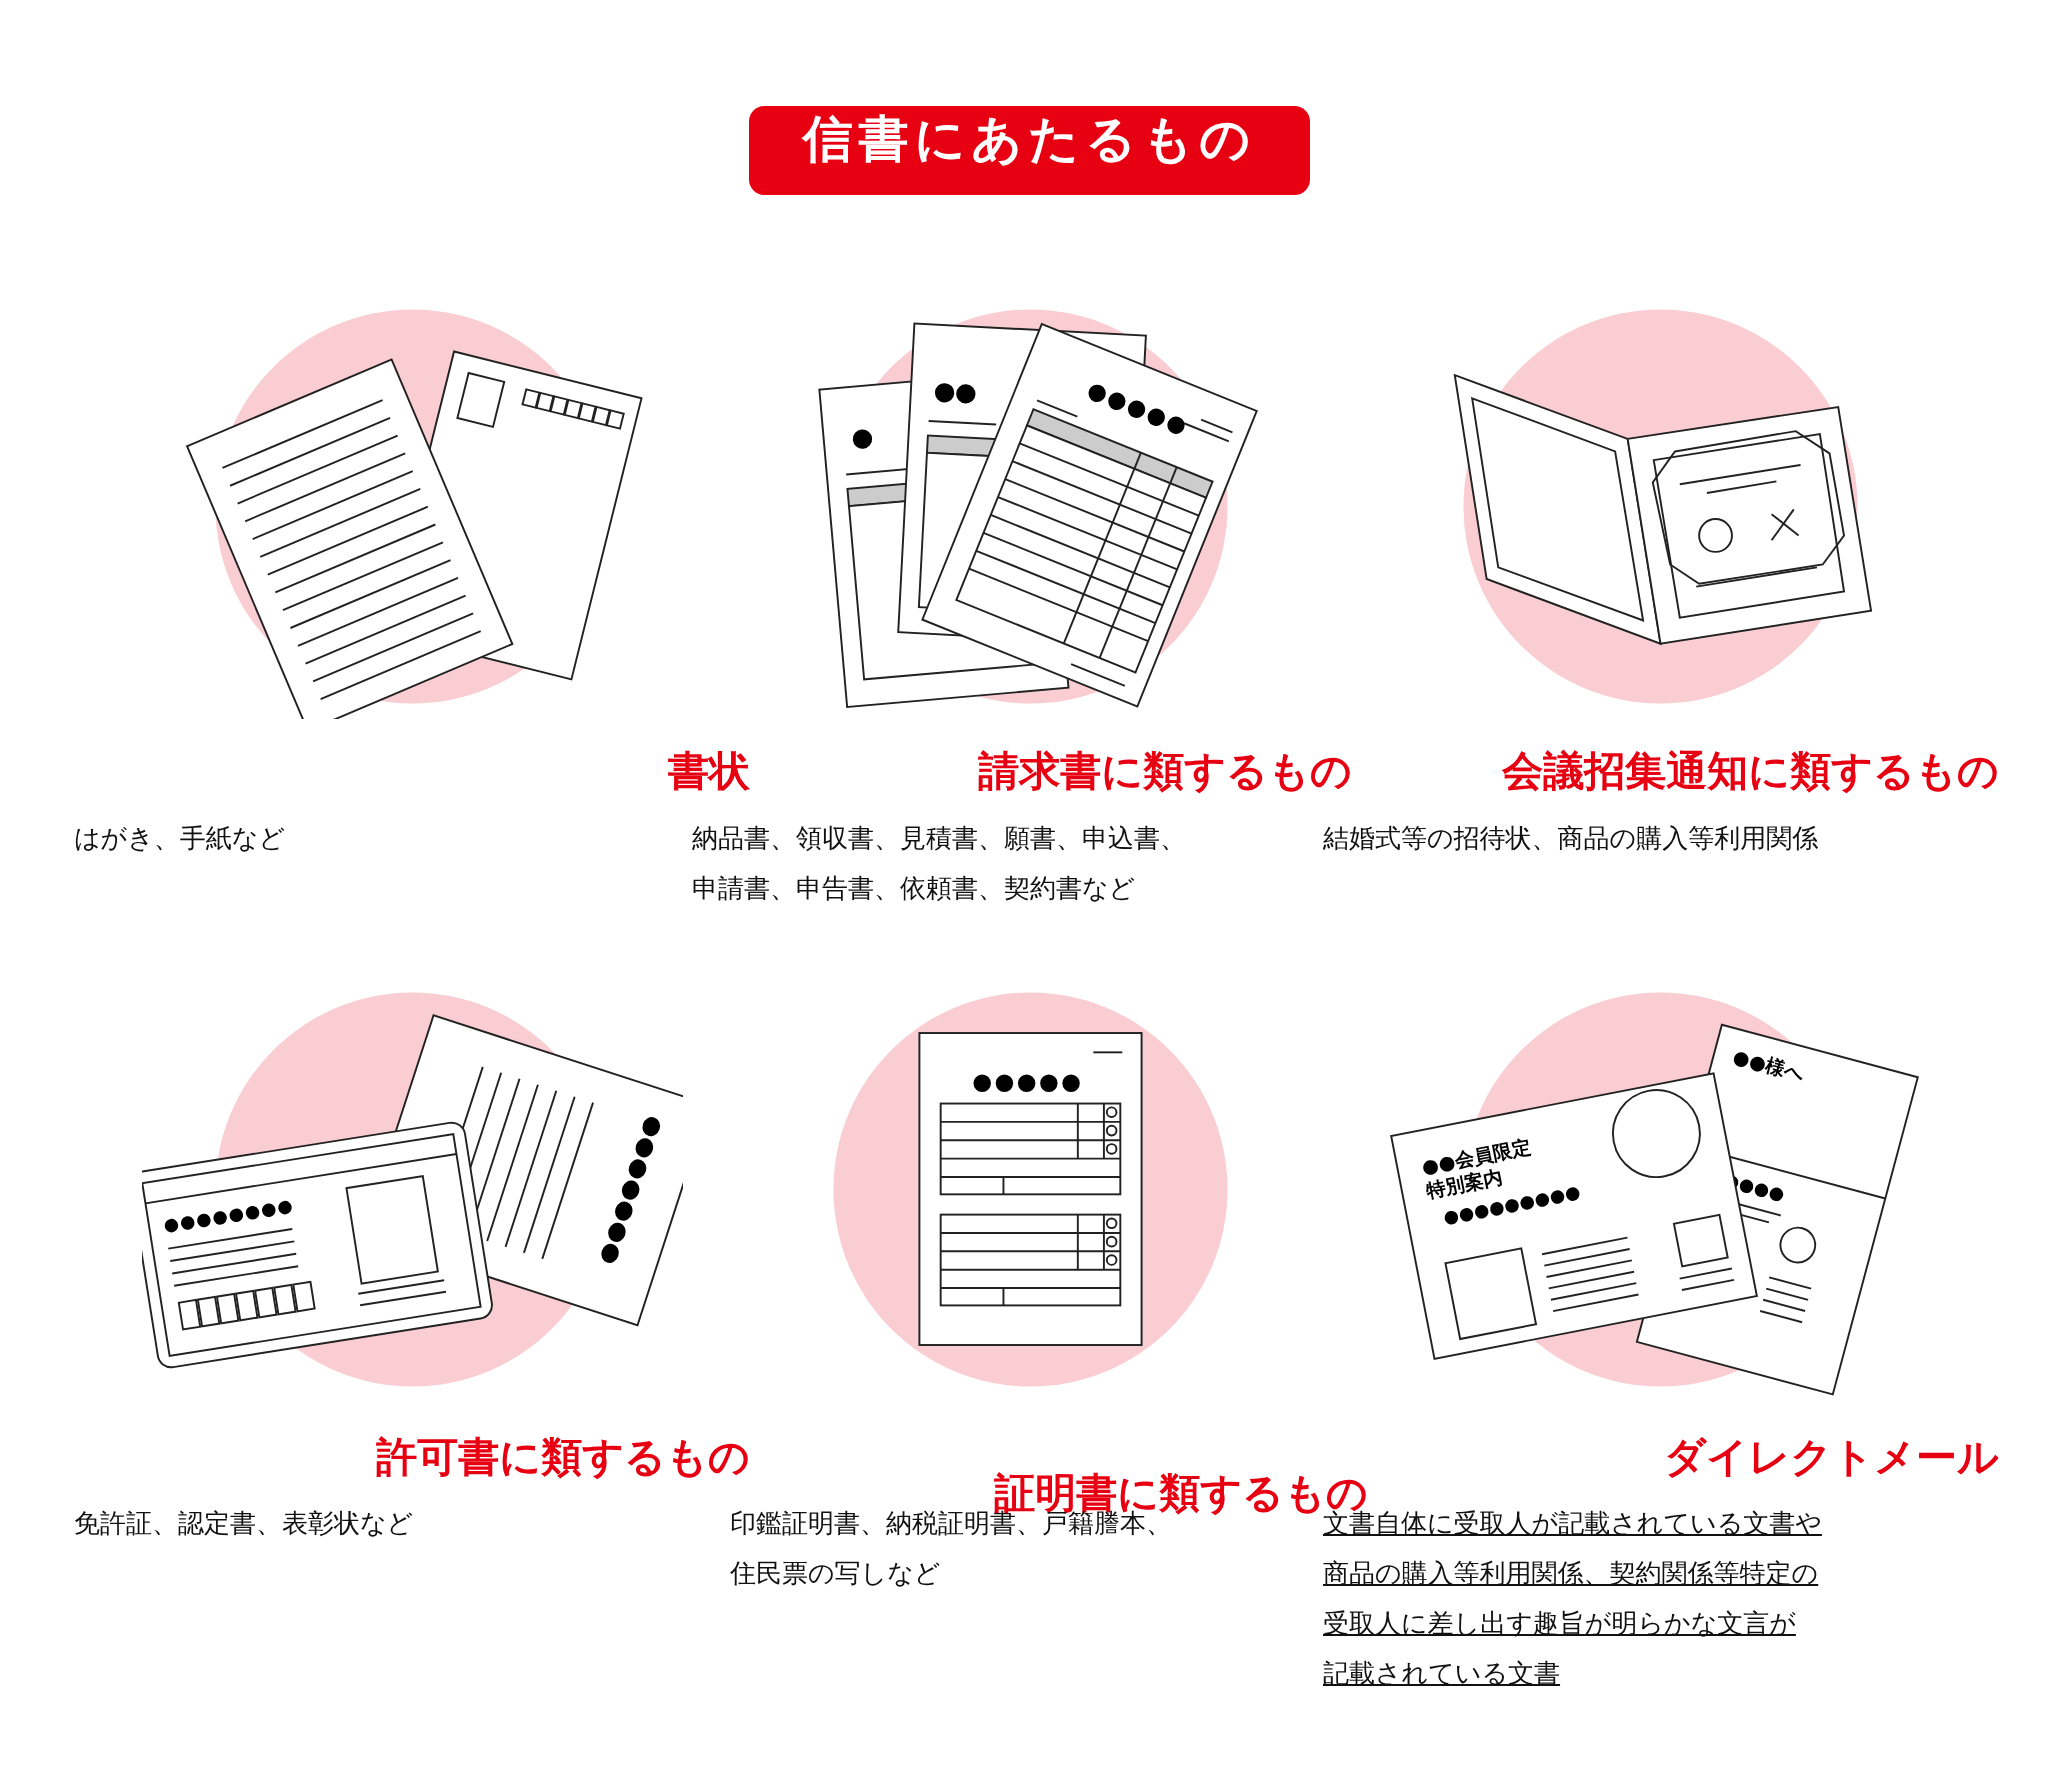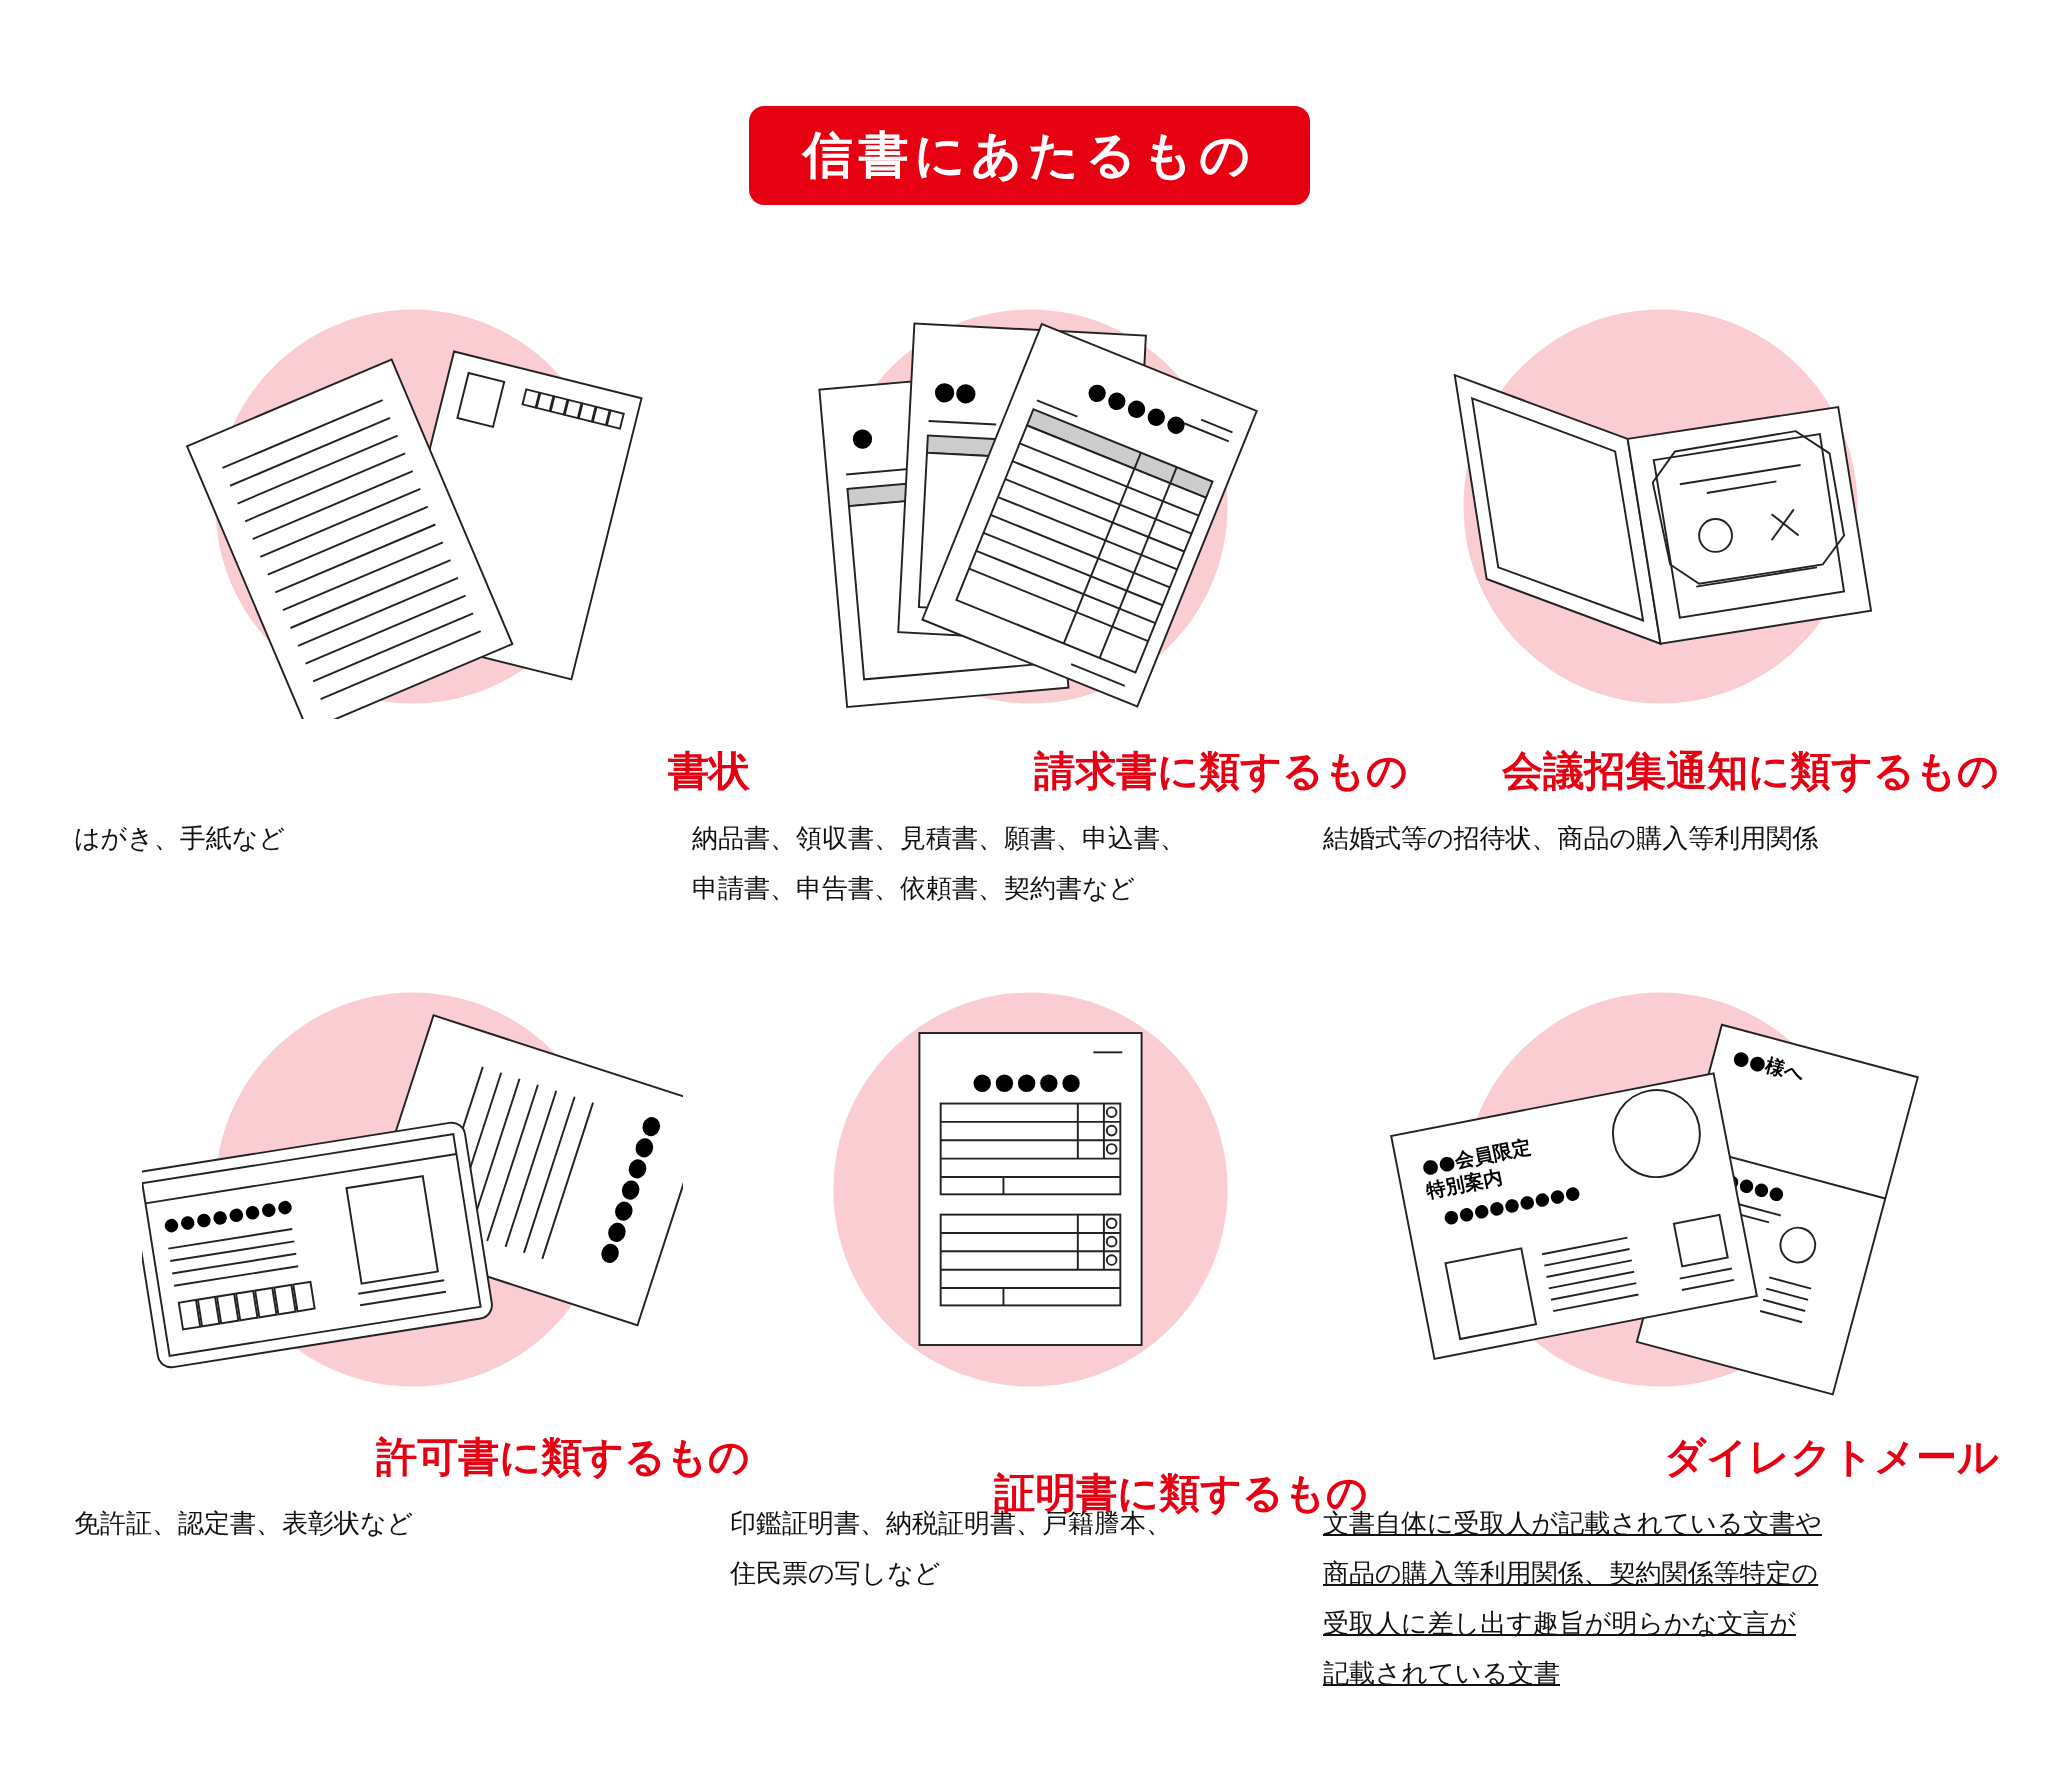--- a/index.html
+++ b/index.html
@@ -1,19 +1,19 @@
 <!DOCTYPE html>
 <html><head>
 <meta charset="utf-8">
 <style>
   html, body { margin:0; padding:0; background:#ffffff; }
   body { width:2060px; height:1784px; position:relative; overflow:hidden;
          font-family:"DejaVu Sans","Liberation Sans",sans-serif; }
-  .badge { position:absolute; left:749px; top:106px; width:561px; height:99px;
-           background:#E60012; border-radius:15.4px; display:flex; align-items:center;
+  .badge { position:absolute; left:749px; top:106px; width:561px; height:89px;
+           background:#E60012; border-radius:15.4px; display:flex; align-items:flex-start;
            justify-content:center; }
   .badge span { color:#fff; font-weight:bold; font-size:50px; letter-spacing:5.8px; }
   .illus { position:absolute; width:541px; height:425px; }
   .illus svg { width:100%; height:100%; display:block; }
   .title { position:absolute; width:676px; text-align:right; color:#E60012;
            font-weight:bold; font-size:41px; line-height:48px; }
   .desc { position:absolute; width:676px; text-align:left; color:#111;
           font-size:26px; line-height:50px; white-space:pre-line; }
   svg .o { fill:#fff; stroke:#222; stroke-width:2; }
   svg .l { stroke:#222; stroke-width:2; fill:none; }
@@ -107,21 +107,21 @@
           <line x1="245" y1="283" x2="445" y2="283"></line>
         <line x1="245" y1="303" x2="445" y2="303"></line>
           <line x1="245" y1="323" x2="445" y2="323"></line>
         <line x1="365" y1="145" x2="365" y2="358"></line>
           <line x1="405" y1="145" x2="405" y2="358"></line>
       </g>
       <line class="l" x1="380" y1="375" x2="440" y2="375"></line>
     </g>
   </svg>
 </div>
-<div class="title" style="left:732px;top:747px;">請求書に類するもの</div>
+<div class="title" style="left:676px;top:747px;">請求書に類するもの</div>
 <div class="desc" style="left:692px;top:813px;">納品書、領収書、見積書、願書、申込書、
 申請書、申告書、依頼書、契約書など</div>
 
 <div class="illus" style="left:1390px;top:294px;">
   <svg viewBox="0 0 560 440">
     <circle class="pk" cx="280" cy="220" r="204"></circle>
     <polygon class="o" points="67,84 246,150 280,362 100,295"></polygon>
     <polygon class="l" points="85,108 233,163 262,338 112,283"></polygon>
     <polygon class="o" points="246,150 464,117 498,328 280,362"></polygon>
     <polygon class="l" points="273,172 445,145 470,308 300,335"></polygon>

